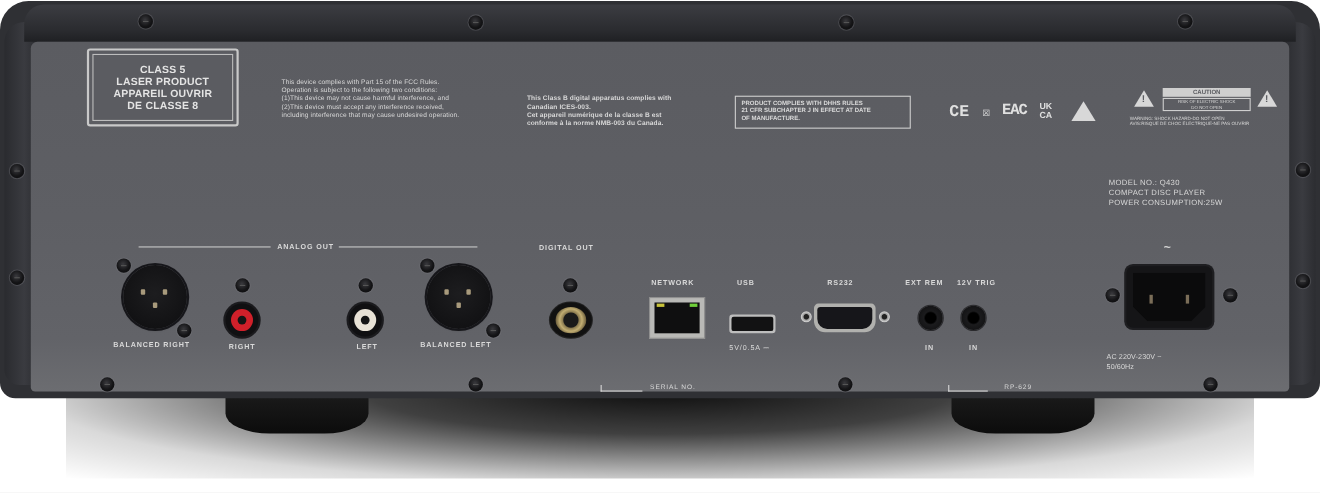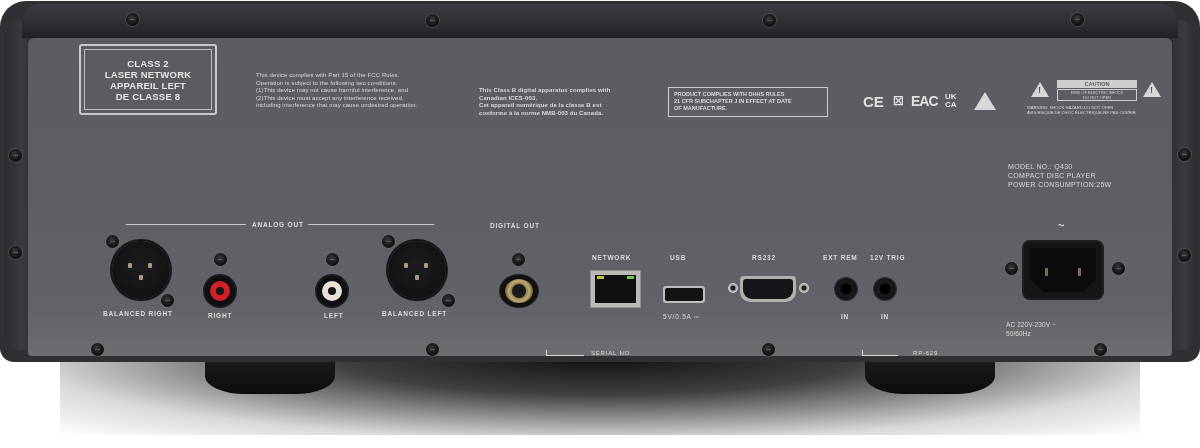--- a/index.html
+++ b/index.html
@@ -61,21 +61,21 @@
     background: #5b5c61;
   }
   .laser-inner span { color: #e4e4e4; font-size: 9.5px; font-weight: bold; line-height: 11px; letter-spacing: 0.2px; }
 
   .dhhs-box {
     position: absolute; left: 668px; top: 87px; width: 160px; height: 30px;
     border: 1px solid #cfcfcf; padding: 3px 5px;
   }
   .dhhs-box div { color: #dadada; font-size: 5.5px; line-height: 7px; font-weight: bold; white-space: nowrap; }
 
-  .cert { position: absolute; top: 93px; color: #e0e0e0; font-weight: bold; }
+  .cert { position: absolute; top: 93px; color: #e0e0e0; font-weight: bold; font-family: Liberation Mono, monospace; }
 
   .caution {
     position: absolute; left: 1025px; top: 78px; width: 146px; height: 42px;
   }
   .tri {
     position: absolute; width: 0; height: 0;
     border-left: 9px solid transparent; border-right: 9px solid transparent; border-bottom: 15px solid #d8d8d8;
   }
   .tri::after {
     content: "!"; position: absolute; left: -2px; top: 3px; color: #5b5c61; font-size: 9px; font-weight: bold;
@@ -178,23 +178,23 @@
 <div class="screw" style="left:9px;top:246px"></div>
 <div class="screw" style="left:1178px;top:148px"></div>
 <div class="screw" style="left:1178px;top:249px"></div>
 <div class="screw" style="left:91px;top:343px"></div>
 <div class="screw" style="left:426px;top:343px"></div>
 <div class="screw" style="left:762px;top:343px"></div>
 <div class="screw" style="left:1094px;top:343px"></div>
 
 <div class="laser-label">
   <div class="laser-inner">
-    <span>CLASS 2</span>
-    <span>LASER NETWORK</span>
-    <span>APPAREIL LEFT</span>
+    <span>CLASS 5</span>
+    <span>LASER PRODUCT</span>
+    <span>APPAREIL OUVRIR</span>
     <span>DE CLASSE 8</span>
   </div>
 </div>
 
 <div class="txt" style="left:256px;top:72px">
   <div>This device complies with Part 15 of the FCC Rules.</div>
   <div>Operation is subject to the following two conditions:</div>
   <div>(1)This device may not cause harmful interference, and</div>
   <div>(2)This device must accept any interference received,</div>
   <div>including interference that may cause undesired operation.</div>

